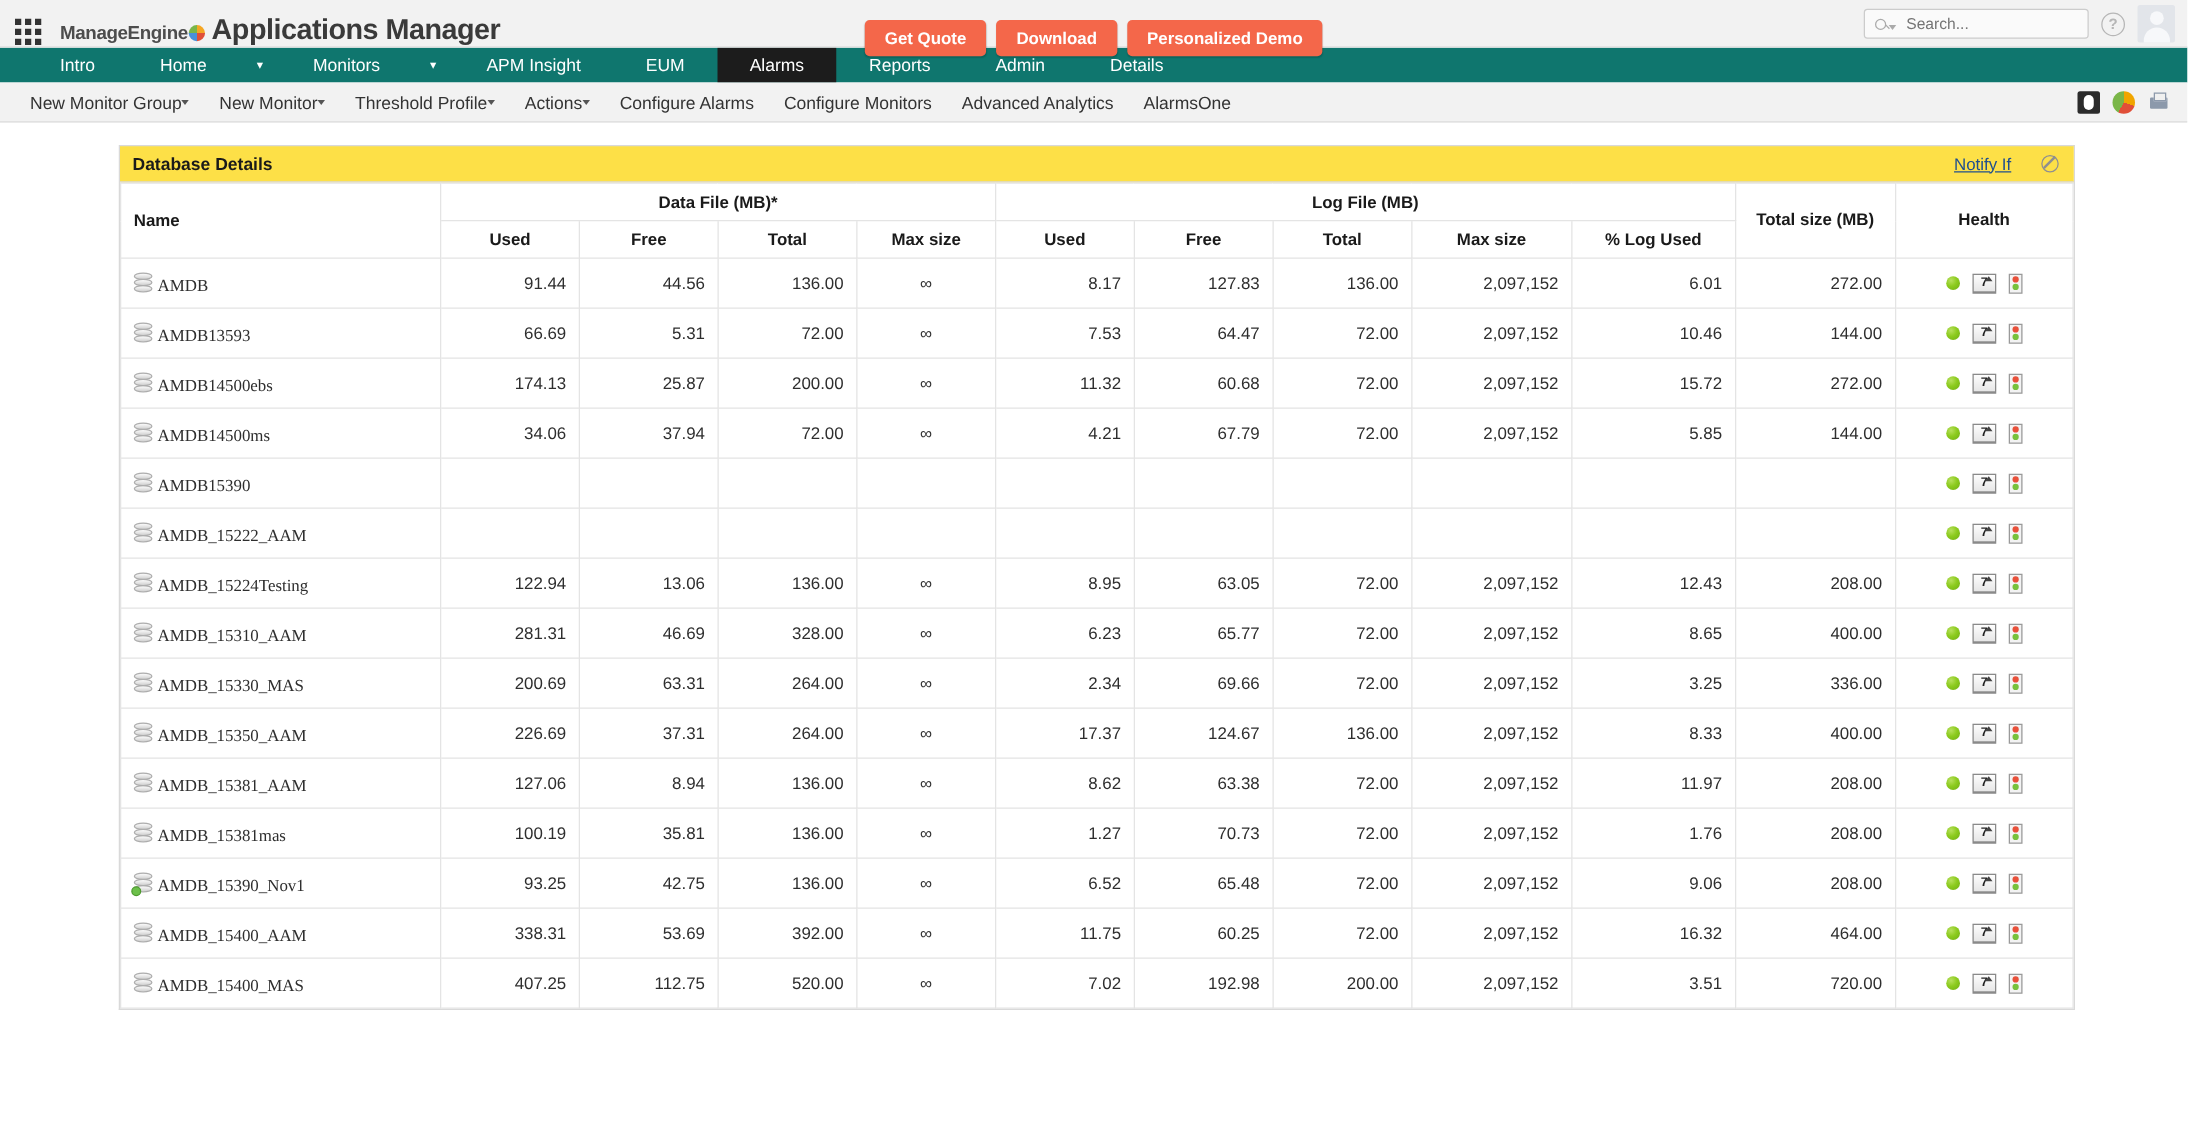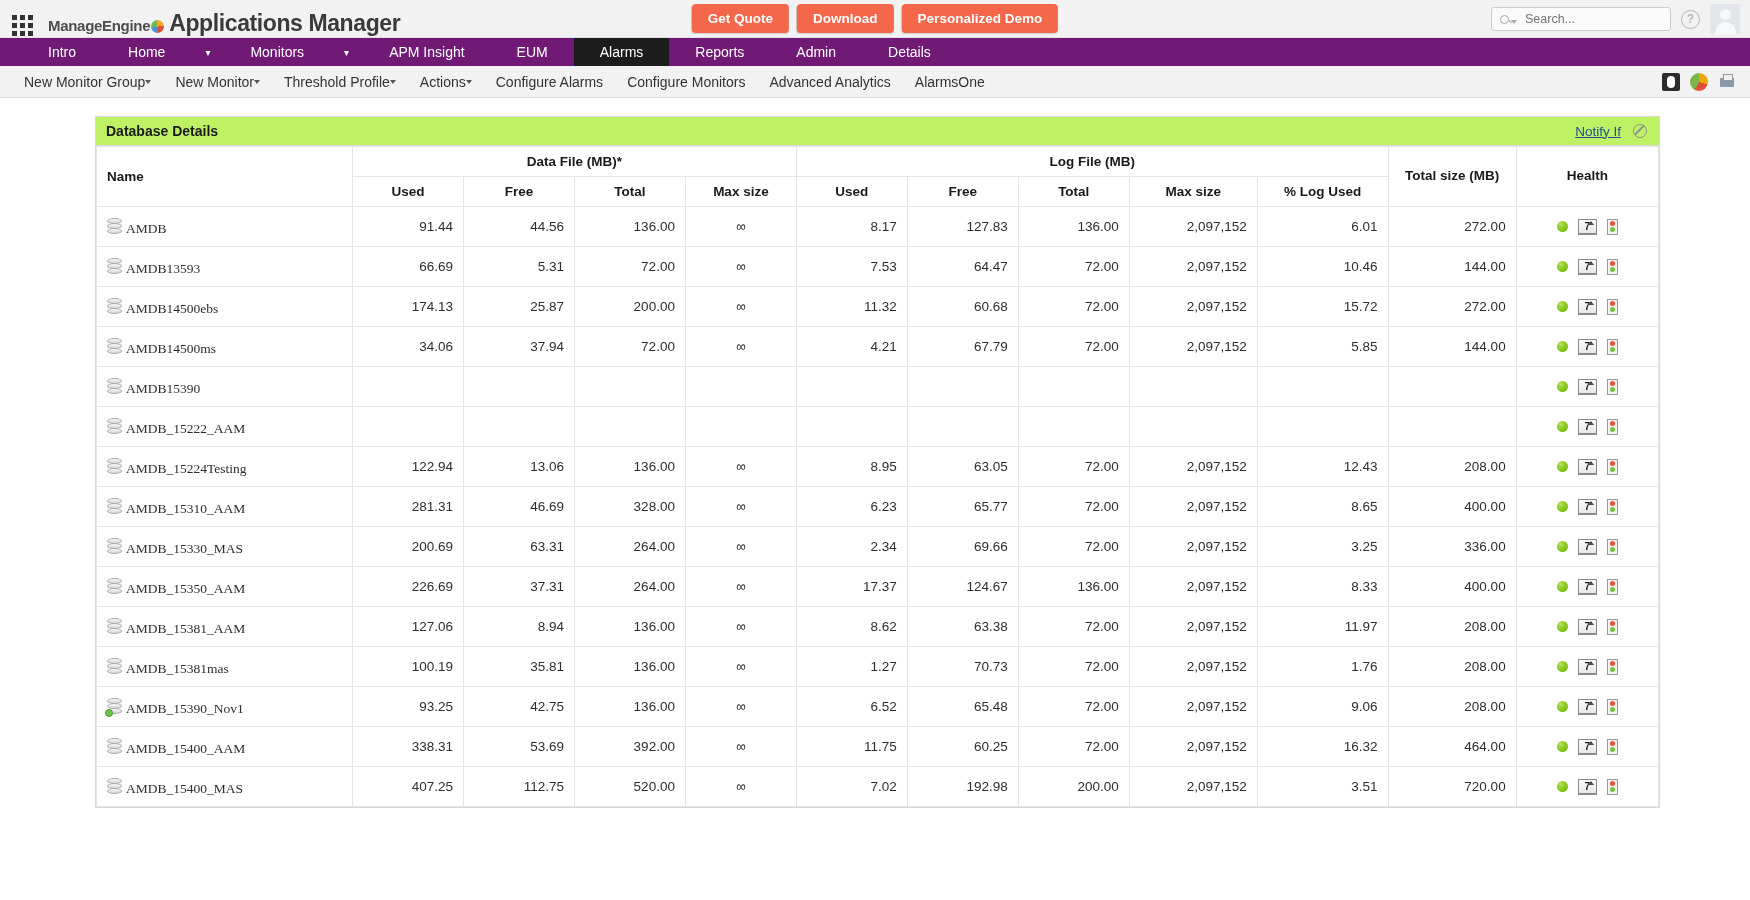--- a/index.html
+++ b/index.html
@@ -45,21 +45,21 @@
       conic-gradient(#f5a623 0 25%, #e04f38 0 50%, #4a90d9 0 75%, #7ab648 0 100%);
   }
   .brand-app {
     font-size: 23px; color: #3a3a3a; font-weight: bold;
     letter-spacing: -0.4px;
   }
   .cta-group {
     position: absolute;
     left: 50%; transform: translateX(-50%);
     display: flex; gap: 8px;
-    top: 4px;
+    top: 16px;
   }
   .cta {
     background: #f4674a;
     color: #fff;
     border: none;
     border-radius: 4px;
     font-size: 13.5px;
     font-weight: bold;
     padding: 7px 16px;
     cursor: pointer;
@@ -112,21 +112,21 @@
     background:#f7f8fa; left:9.5px; top:5px;
   }
   .avatar:after {
     content:""; position:absolute; width:21px; height:13px;
     border-radius: 11px 11px 0 0; background:#f7f8fa; left:4.5px; top:18px;
   }
 
   
   .mainnav {
     height: 28px;
-    background: #701a75;
+    background: #0f766e;
     display: flex;
     align-items: stretch;
     padding-left: 22px;
   }
   .mainnav .nav-item {
     color: #fff;
     font-size: 14px;
     display: flex; align-items: center;
     padding: 0 26px;
     cursor: pointer;
@@ -173,29 +173,29 @@
   .si-print { position: relative; }
   .si-print:before{content:"";position:absolute;left:2px;top:5px;width:14px;height:9px;
     background:#8c99ab;border-radius:1px;}
   .si-print:after{content:"";position:absolute;left:5px;top:1px;width:8px;height:5px;
     background:#f0f0f0;border:1px solid #8c99ab;}
 
   
   .content { padding: 18px 90px 0 95px; background:#fff; }
   .panel { border: 1px solid #d9d9d9; border-top:none; }
   .panel-head {
-    background: #bef264;
+    background: #fde047;
     border-top: 1px solid #d9d9d9;
     border-bottom: 1px solid #d9d9d9;
     height: 30px;
     display: flex; align-items: center; justify-content: space-between;
     padding: 0 12px 0 10px;
   }
   .panel-title { font-size: 14px; font-weight: bold; color: #1a1a1a; }
-  .panel-head-right { display: flex; align-items: center; gap: 12px; }
+  .panel-head-right { display: flex; align-items: center; gap: 24px; }
   .notify-if {
     font-size: 13.5px; color: #1f4f8f; text-decoration: underline; cursor: pointer;
   }
   .no-icon {
     width: 14px; height: 14px; border-radius: 50%;
     border: 1.6px solid #8f8f8f; position: relative; cursor: pointer;
   }
   .no-icon:after {
     content:""; position:absolute; left:-1px; top:4.4px; width:13px; height:1.6px;
     background:#8f8f8f; transform: rotate(-45deg);

